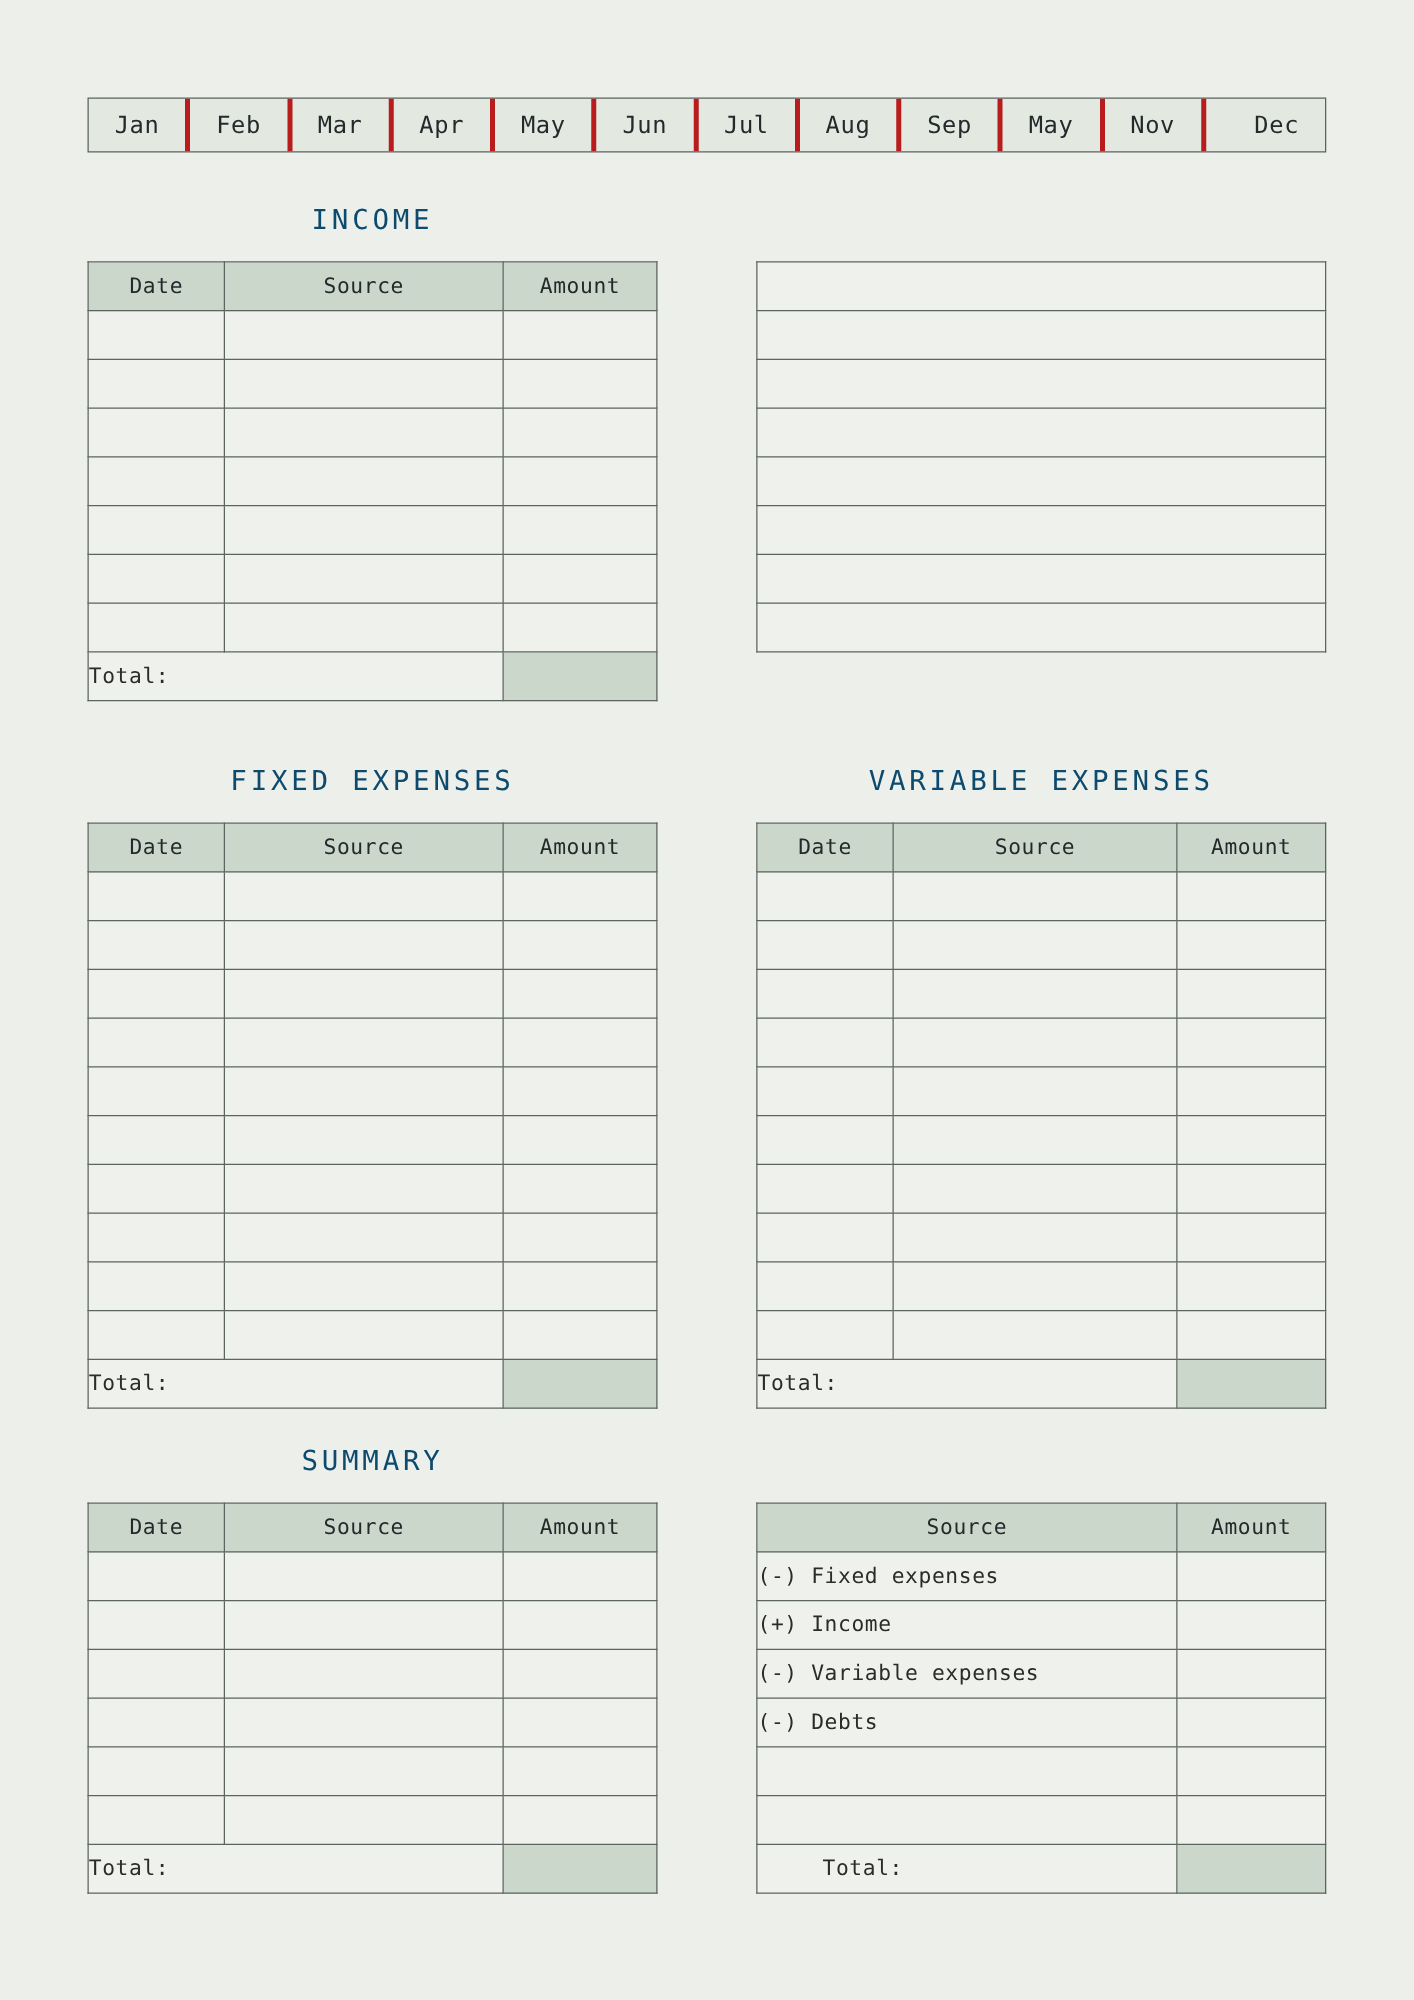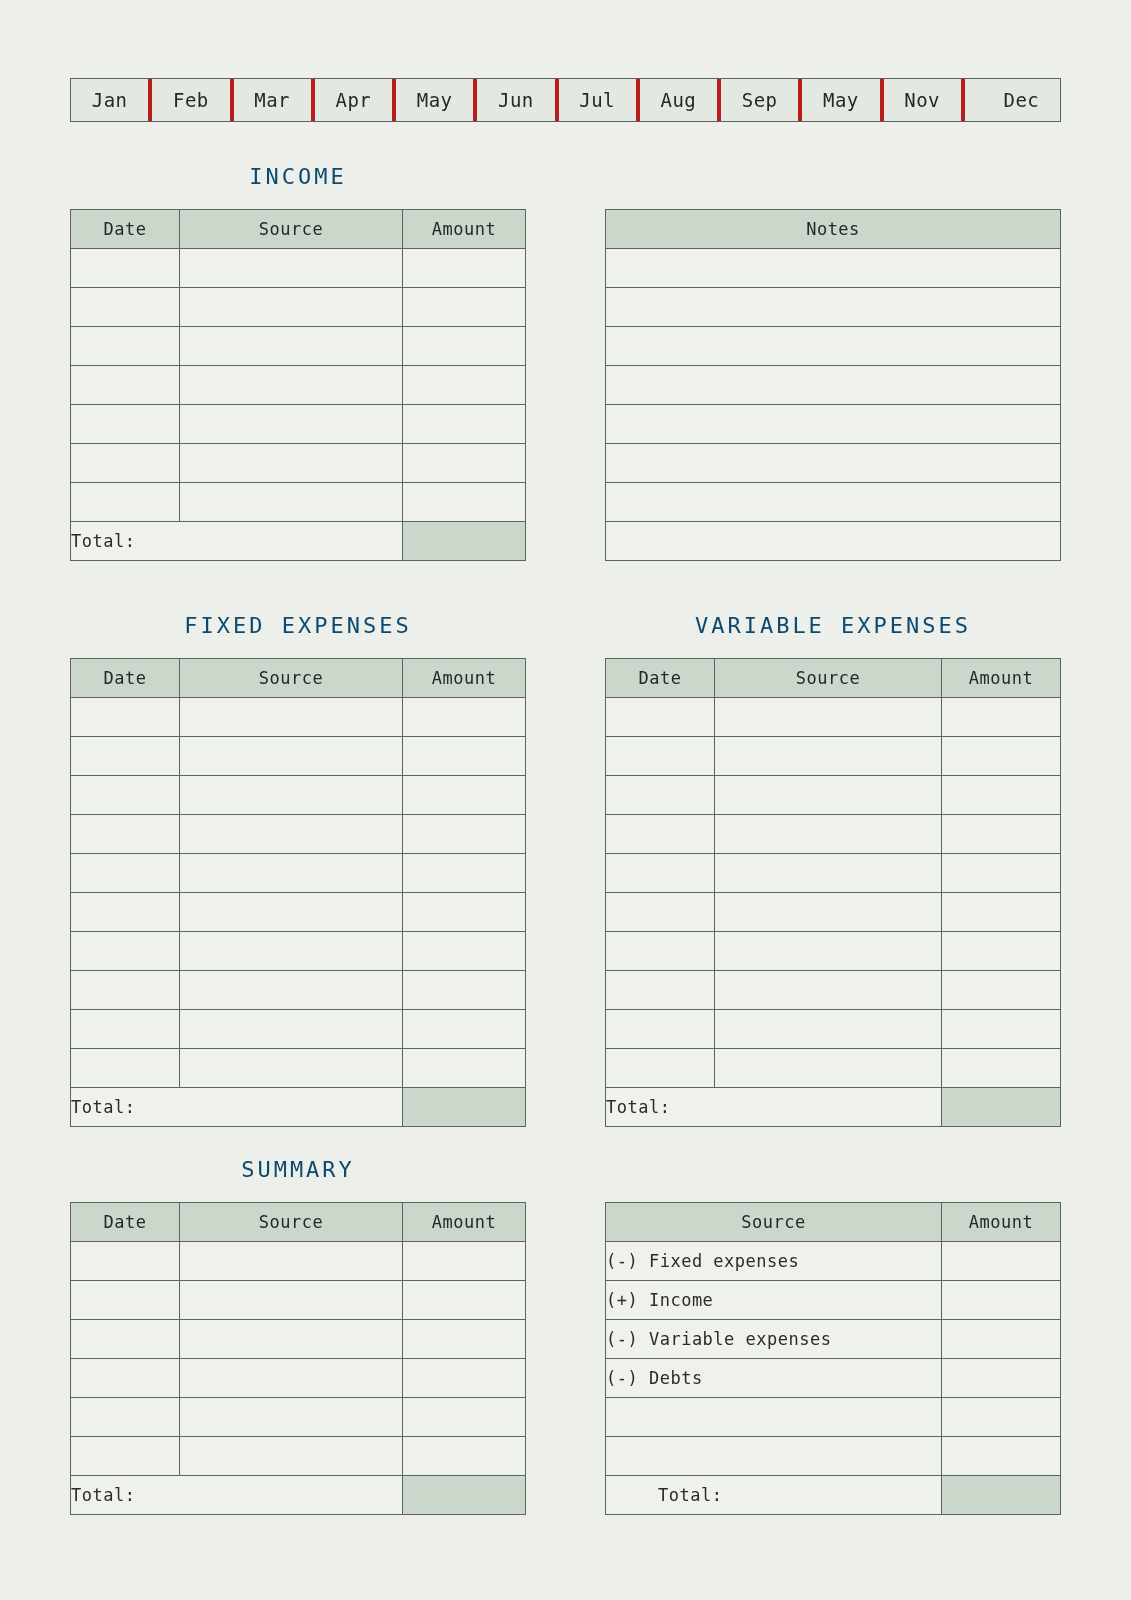--- a/index.html
+++ b/index.html
@@ -181,23 +181,20 @@
         <tr>
           <td class="total-label" colspan="2">Total:</td>
           <td class="total-box"></td>
         </tr>
       </tbody>
         </table>
     </div>
     <div class="col-right">
       <table class="sheet">
         <tbody>
-            <tr>
-          <th>Notes</th>
-        </tr>
         <tr>
               <td></td>
             </tr>
         <tr>
               <td></td>
             </tr>
         <tr>
               <td></td>
             </tr>
         <tr>

